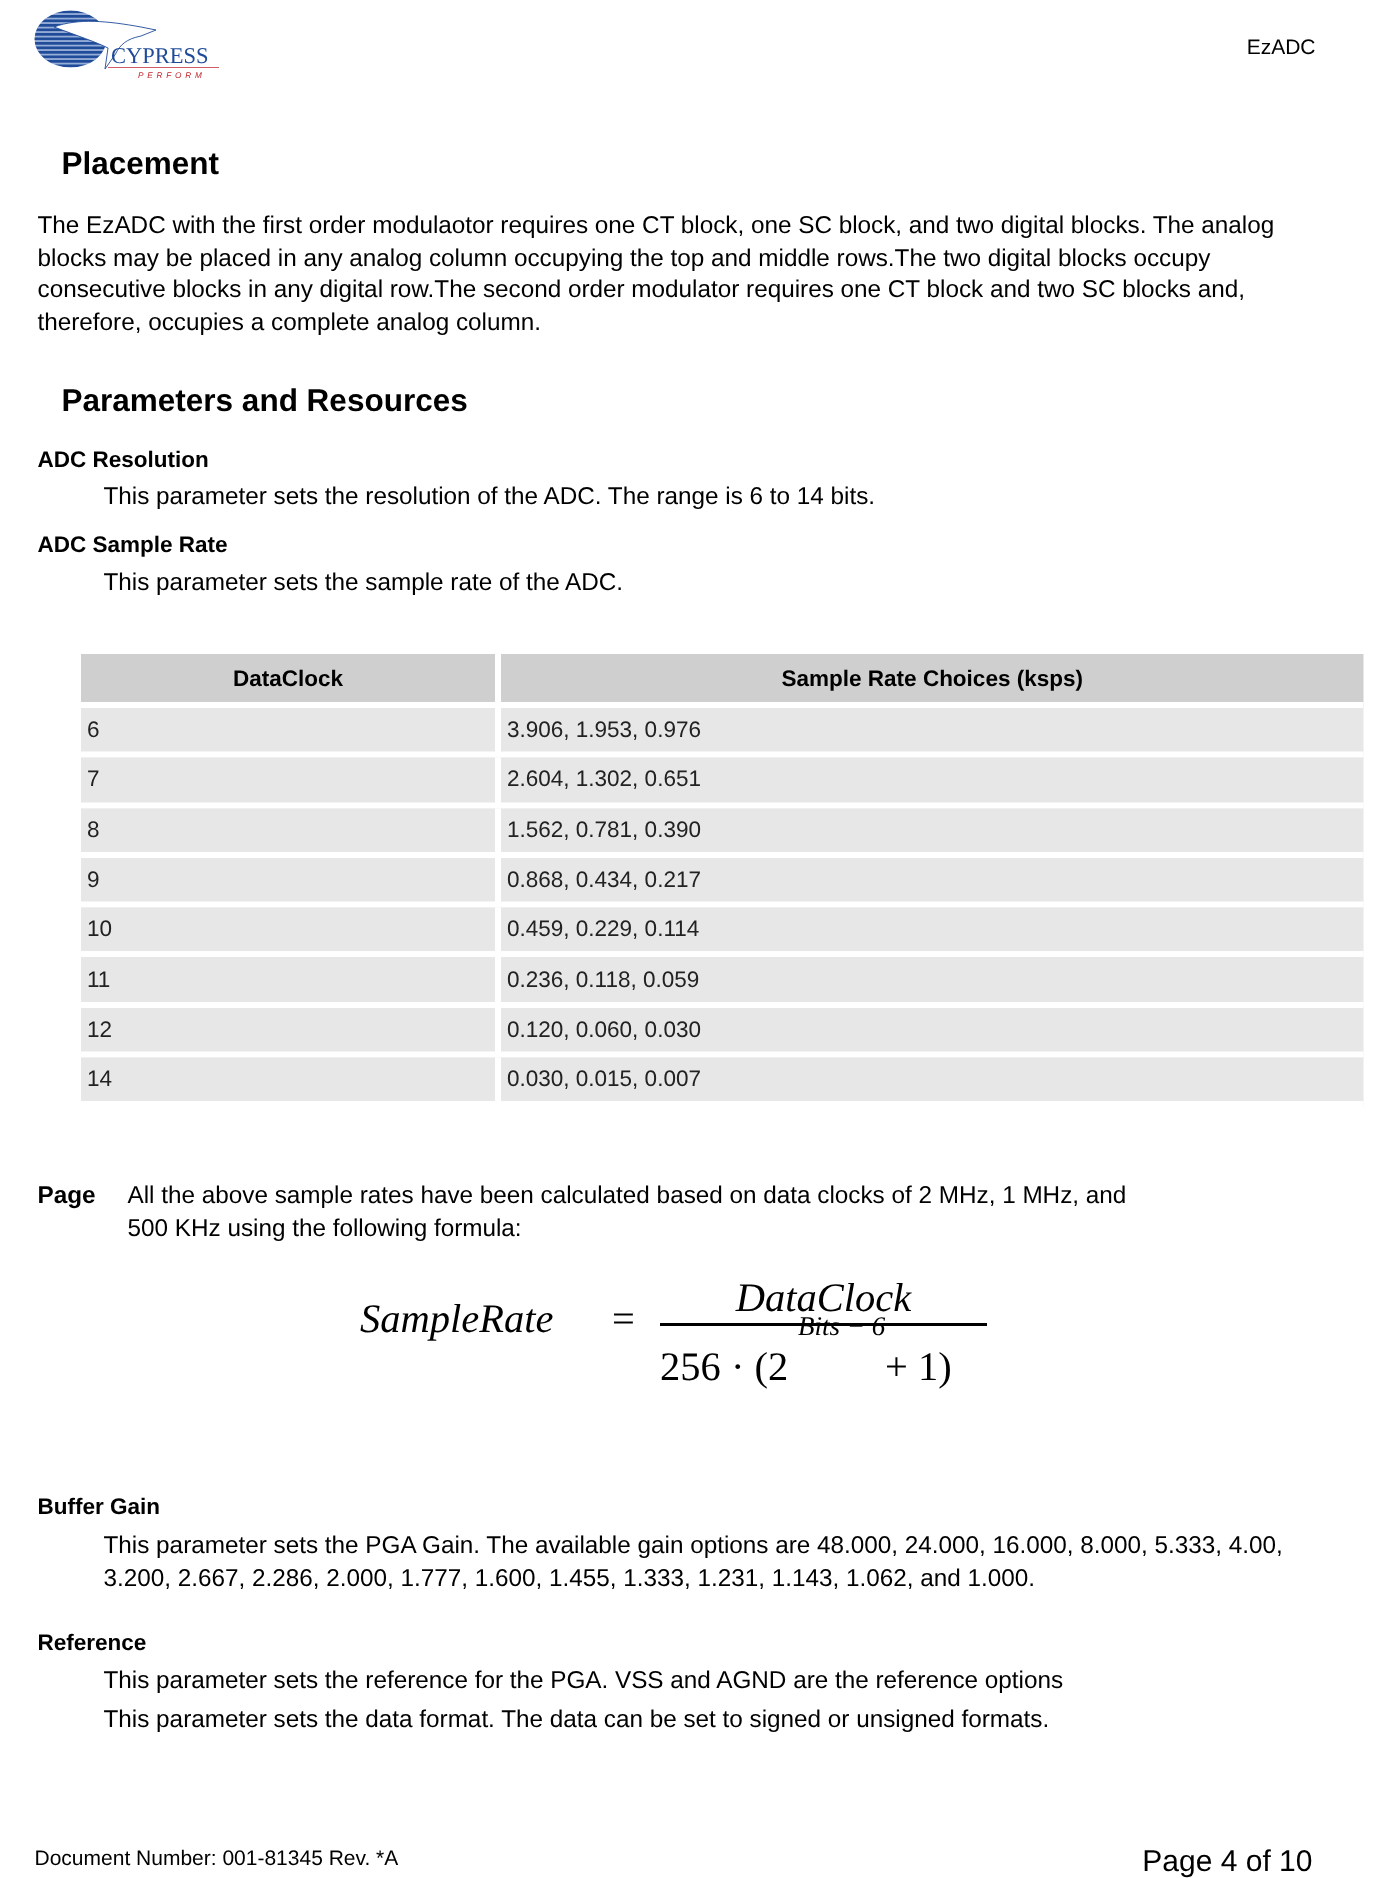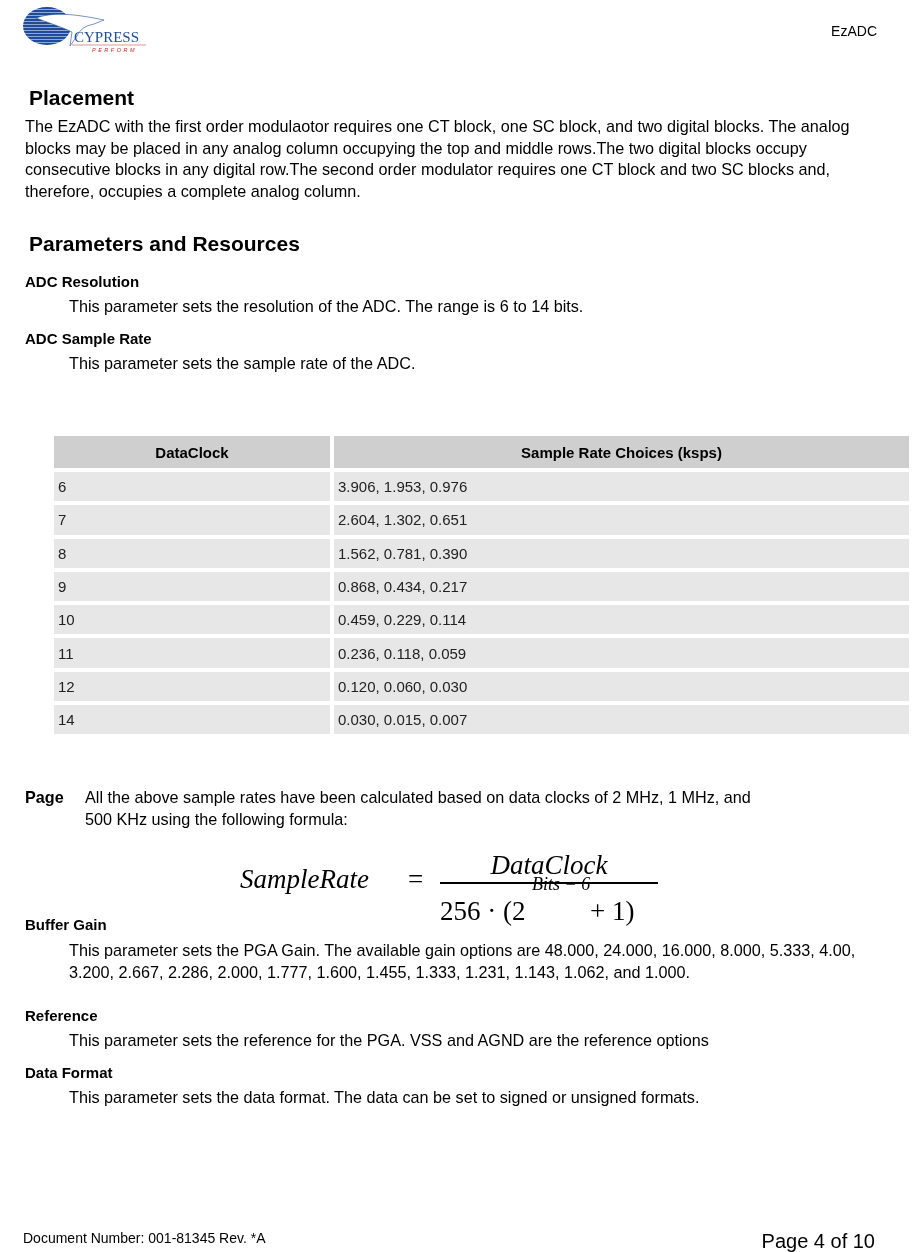--- a/index.html
+++ b/index.html
@@ -3,21 +3,21 @@
 <meta charset="utf-8">
 <style>
   html, body { margin: 0; padding: 0; background: #ffffff; }
   body {
     width: 917px; height: 1252px; position: relative; overflow: hidden;
     font-family: "Liberation Sans", sans-serif; color: #000;
   }
   .logo { position: absolute; left: 22px; top: 4px; width: 124px; height: 50px; }
   .header-title { position: absolute; right: 40px; top: 23px; font-size: 14px; }
   .content { position: absolute; left: 25px; top: 80px; width: 860px; }
-  h2 { font-size: 21px; font-weight: bold; margin: 4px; line-height: 28px; }
+  h2 { font-size: 21px; font-weight: bold; margin: 16px; line-height: 28px; }
   p.body { font-size: 16.2px; line-height: 21.6px; margin: 3px 0 16px 0; }
   .param-label { font-size: 15px; font-weight: bold; margin: 0; }
   .param-desc { font-size: 16.2px; margin: 0 0 0 44px; }
 
   table.rates {
     position: absolute; left: 54px; top: 436px; width: 855px;
     border-collapse: separate; border-spacing: 0;
     font-size: 15px;
   }
   table.rates th, table.rates td { padding: 0; }
@@ -41,21 +41,21 @@
   .formula .lhs { position: absolute; left: 0; top: 14px; font-style: italic; white-space: nowrap; }
   .formula .eq { position: absolute; left: 168px; top: 14px; }
   .formula .frac { position: absolute; left: 200px; top: 0; width: 218px; }
   .formula .num { text-align: center; font-style: italic; height: 30px; line-height: 30px; }
   .formula .bar { height: 2px; background: #000; margin: 2px 0 4px 0; }
   .formula .den { white-space: nowrap; padding-left: 0; position: relative; height: 40px; }
   .formula .den .sup { position: absolute; left: 92px; top: -14px; font-size: 18px; font-style: italic; }
   .formula .den .base { position: absolute; left: 0; top: 8px; }
   .formula .den .tail { position: absolute; left: 150px; top: 8px; }
 
-  .lower { position: absolute; left: 25px; top: 916px; width: 860px; }
+  .lower { position: absolute; left: 25px; top: 996px; width: 860px; }
   .lower .param-label { margin-top: 0; }
   .footer-left { position: absolute; left: 23px; top: 1230px; font-size: 14px; }
   .footer-right { position: absolute; right: 42px; top: 1230px; font-size: 20px; }
 </style>
 </head>
 <body>
 
 <div class="logo">
   <svg width="124" height="50" viewBox="0 0 124 50">
     <defs>
@@ -148,18 +148,17 @@
   </div>
 </div>
 
 <div class="lower">
   <div class="param-label">Buffer Gain</div>
   <div class="param-desc" style="margin-top:7px; line-height:21.6px;">This parameter sets the PGA Gain. The available gain options are 48.000, 24.000, 16.000, 8.000, 5.333, 4.00, 3.200, 2.667, 2.286, 2.000, 1.777, 1.600, 1.455, 1.333, 1.231, 1.143, 1.062, and 1.000.</div>
 
   <div class="param-label" style="margin-top:24px;">Reference</div>
   <div class="param-desc" style="margin-top:7px;">This parameter sets the reference for the PGA. VSS and AGND are the reference options</div>
 
-  <div class="param-label" style="margin-top:14px;">Data Format</div>
   <div class="param-desc" style="margin-top:7px;">This parameter sets the data format. The data can be set to signed or unsigned formats.</div>
 </div>
 
 <div class="footer-left">Document Number: 001-81345 Rev. *A</div>
 <div class="footer-right">Page 4 of 10</div>
 
 </body></html>

